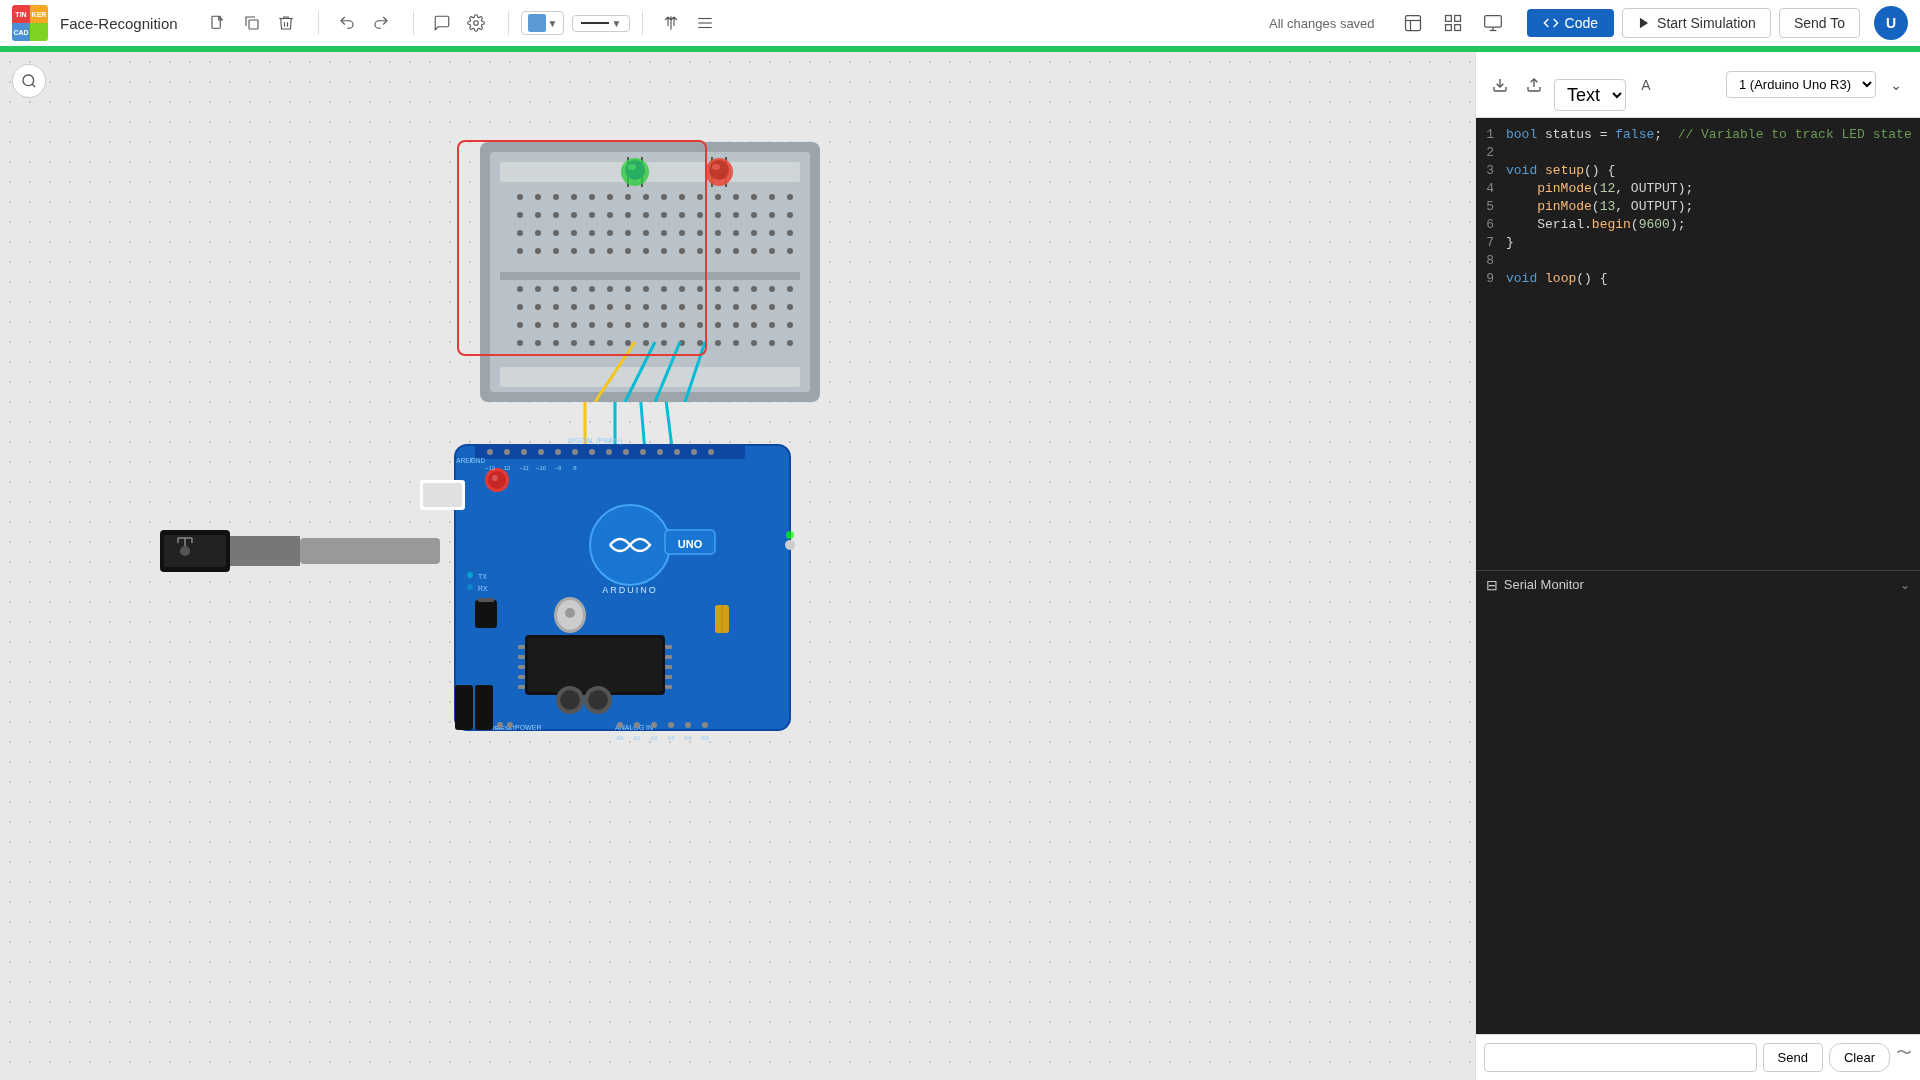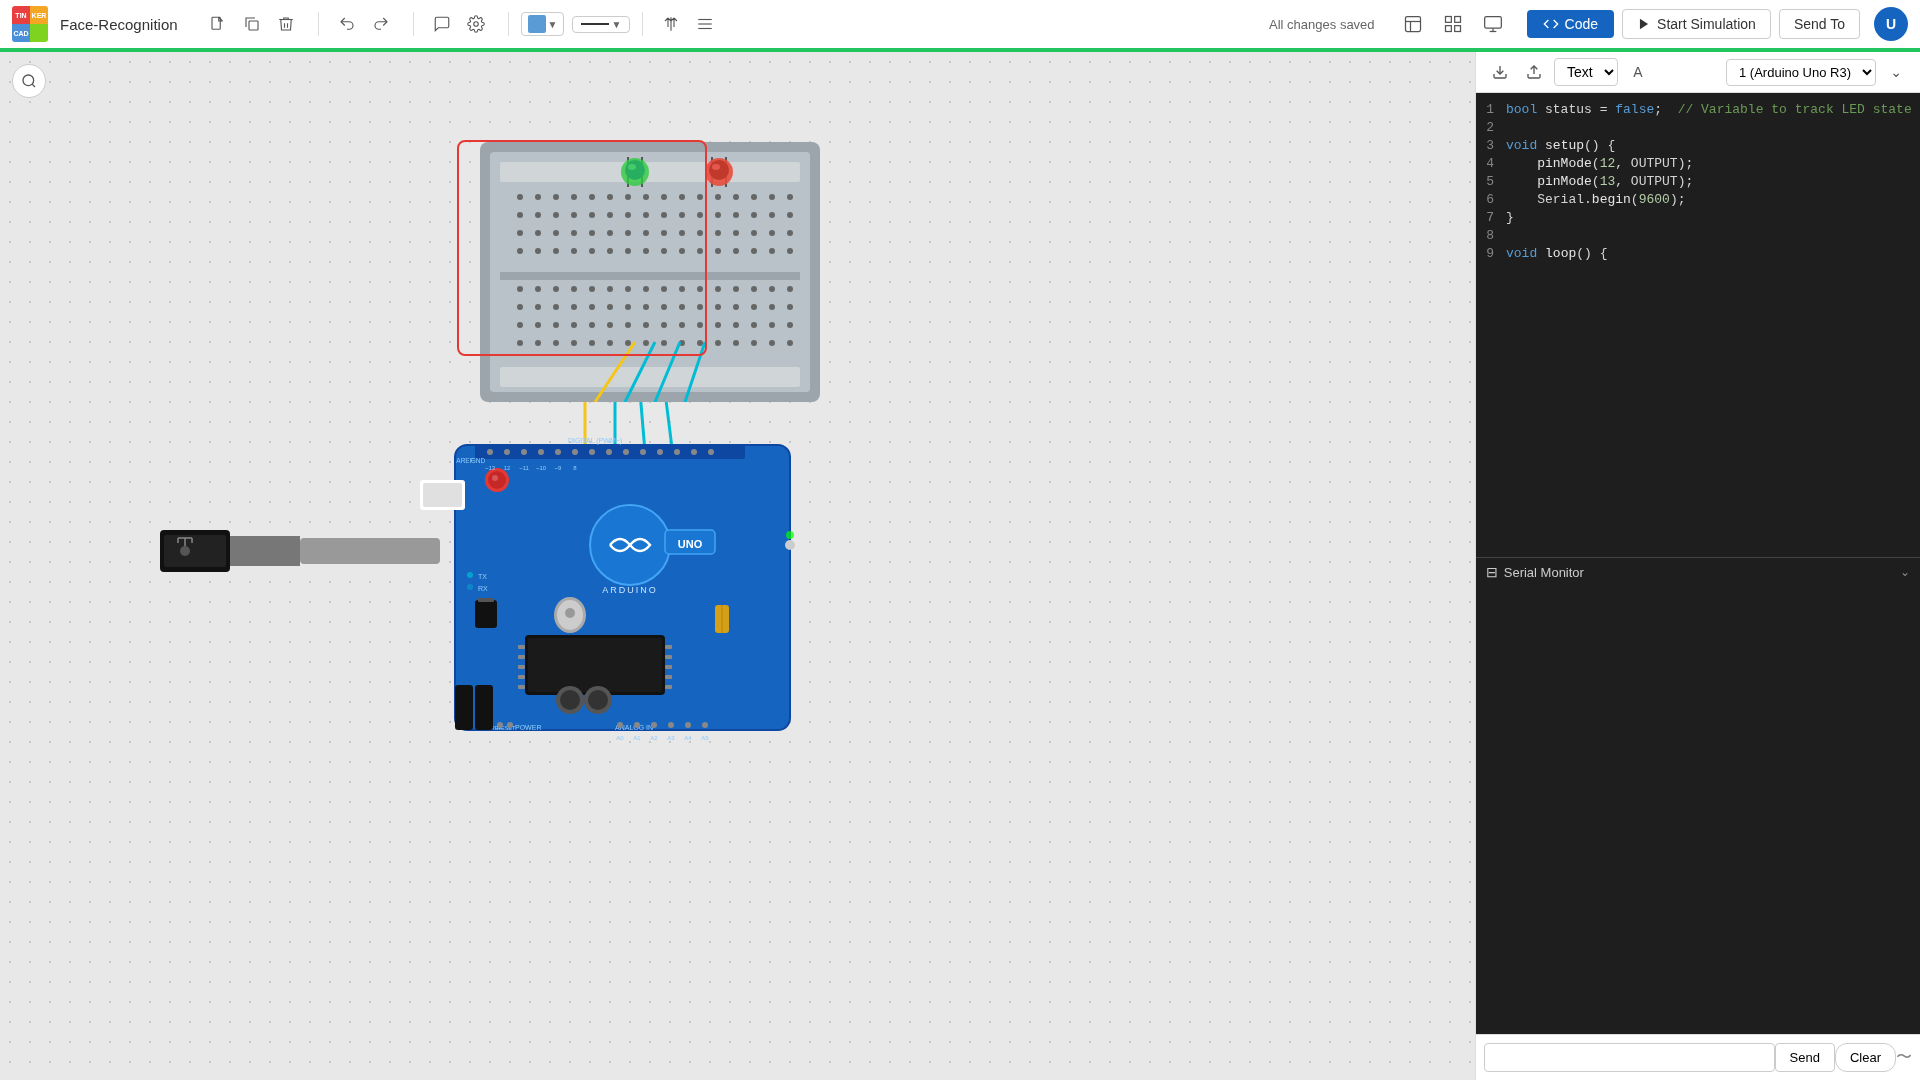--- a/index.html
+++ b/index.html
@@ -2,21 +2,21 @@
 <html><head>
   <meta charset="utf-8">
   <style>
     * { box-sizing: border-box; margin: 0; padding: 0; }
     body { font-family: 'Segoe UI', Arial, sans-serif; background: #e8e8e8; width: 1920px; height: 1080px; overflow: hidden; display: flex; flex-direction: column; }
 
     
     .topbar {
       height: 52px;
       background: #fff;
-      border-bottom: 4px solid #22c55e;
+      border-bottom: 6px solid #22c55e;
       display: flex;
       align-items: center;
       padding: 16px 12px;
       gap: 8px;
       z-index: 10;
     }
     .logo {
       width: 36px;
       height: 36px;
       margin-right: 4px;
@@ -214,25 +214,26 @@
       padding: 6px 10px;
       border-bottom: 1px solid #ddd;
       background: #fff;
       gap: 6px;
     }
 
     .font-select {
       border: 1px solid #ccc;
       border-radius: 4px;
       padding: 4px 8px;
-      font-size: 14px;
+      font-size: 18px;
       background: #fff;
       flex: 1;
       max-width: 140px;
       cursor: pointer;
+      margin-top: 21px;
     }
     .panel-icon-btn {
       width: 28px;
       height: 28px;
       border: none;
       background: transparent;
       cursor: pointer;
       display: flex;
       align-items: center;
       justify-content: center;
@@ -270,43 +271,44 @@
       text-align: right;
       padding-right: 12px;
       color: #858585;
       user-select: none;
       flex-shrink: 0;
     }
     .line-content { flex: 1; white-space: pre; }
     .kw { color: #569cd6; margin-top: 33px; }
     .cmt { color: #6a9955; }
     .num { color: #b5cea8; }
-    .fn { color: #e5e5e5; }
+    .fn { color: #fdba74; }
 
     
     .serial-monitor {
       border-top: 1px solid #444;
       background: #1e1e1e;
       padding: 6px 10px;
       display: flex;
       align-items: center;
       gap: 6px;
       color: #ccc;
       font-size: 13px;
       cursor: pointer;
     }
     .serial-monitor-icon { font-size: 14px; }
     .serial-expand { margin-left: auto; font-size: 12px; color: #888; }
 
     .serial-input-bar {
       display: flex;
-      align-items: center;
+      align-items: flex-start;
       padding: 8px;
       border-top: 1px solid #ddd;
       background: #fff;
+      gap: 6px;
     }
     .serial-input {
       flex: 1;
       border: 1px solid #ccc;
       border-radius: 4px;
       padding: 6px 10px;
       font-size: 13px;
       outline: none;
     }
     .btn-send {

